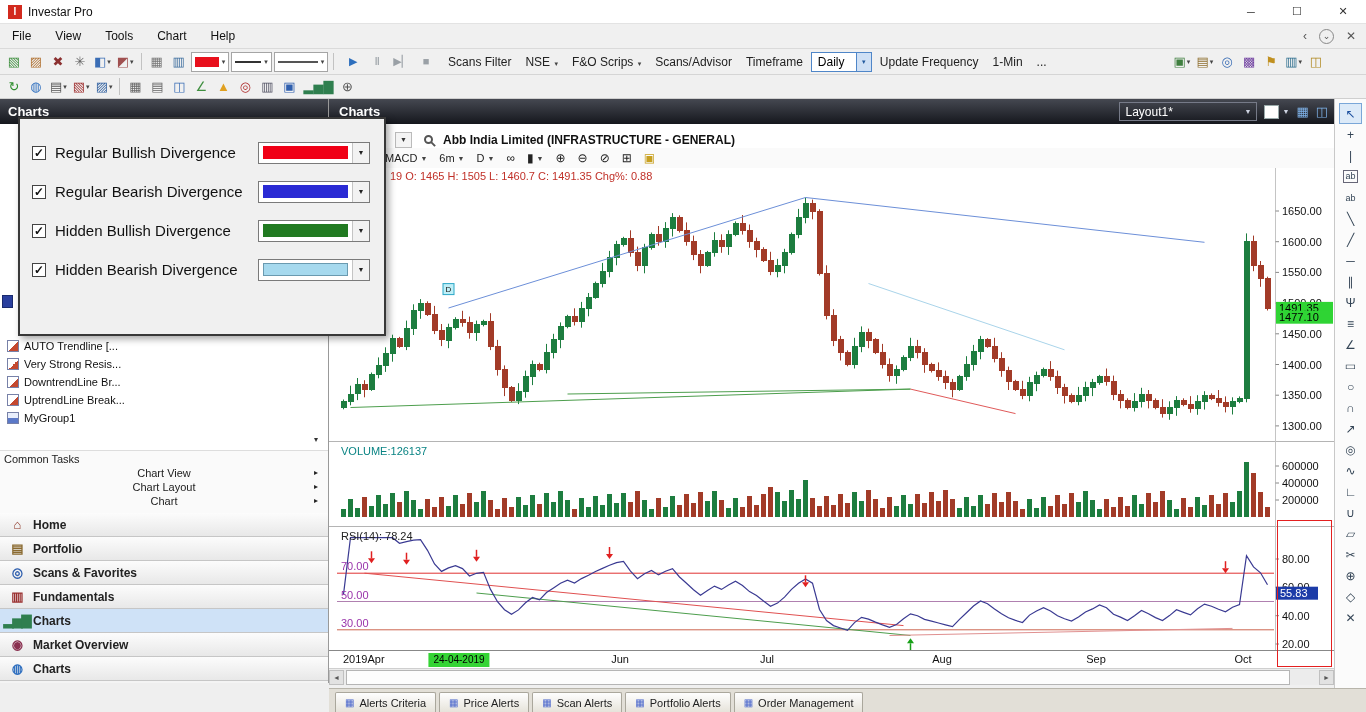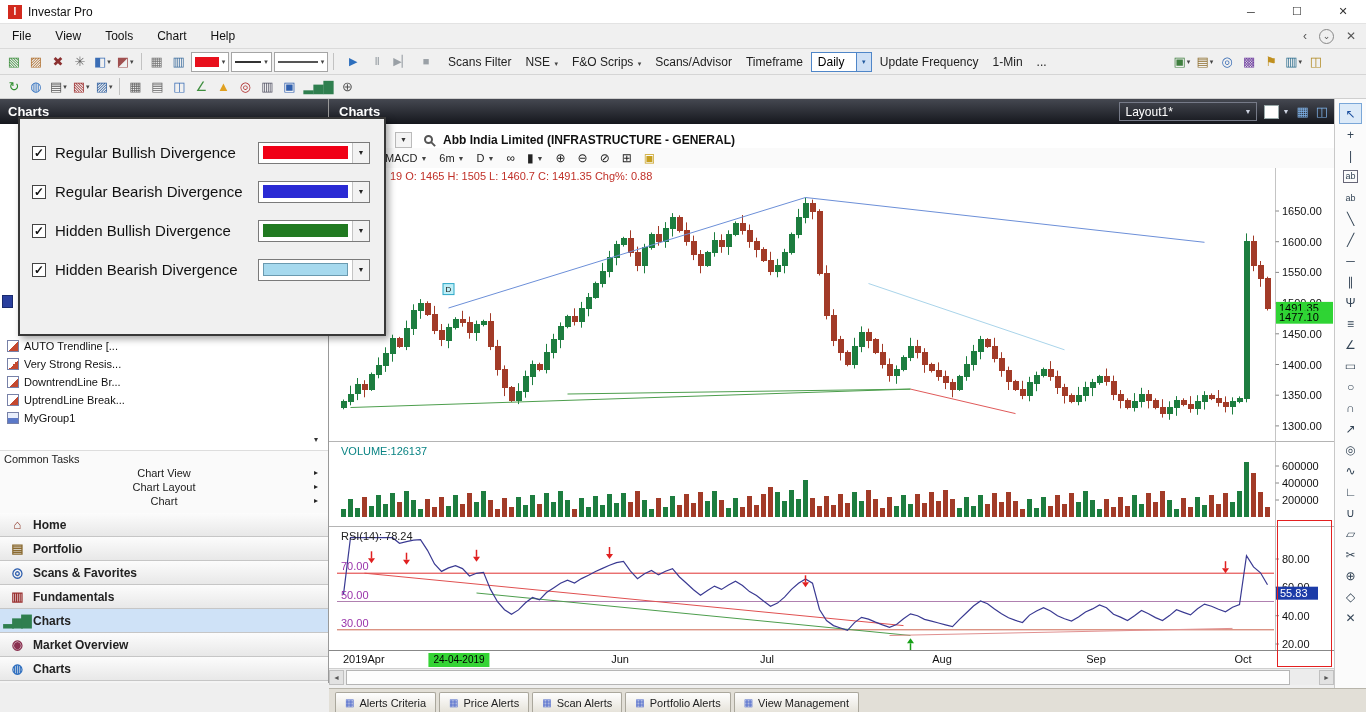--- a/index.html
+++ b/index.html
@@ -1006,21 +1006,21 @@
       <span class="btab">
         <span class="tico">▦</span>
         <span>Scan Alerts</span>
       </span>
       <span class="btab">
         <span class="tico">▦</span>
         <span>Portfolio Alerts</span>
       </span>
       <span class="btab">
         <span class="tico">▦</span>
-        <span>View Management</span>
+        <span>Order Management</span>
       </span>
     </div>
 
   <div class="dialog">
     <div id="dialog-rows">
         <div class="dlg-row">
           <span class="dlg-cb">✓</span>
           <span class="dlg-label">Regular Bullish Divergence</span>
           <span class="dlg-select">
             <span class="dlg-swatch" style="background: rgb(240, 0, 22);"></span>

